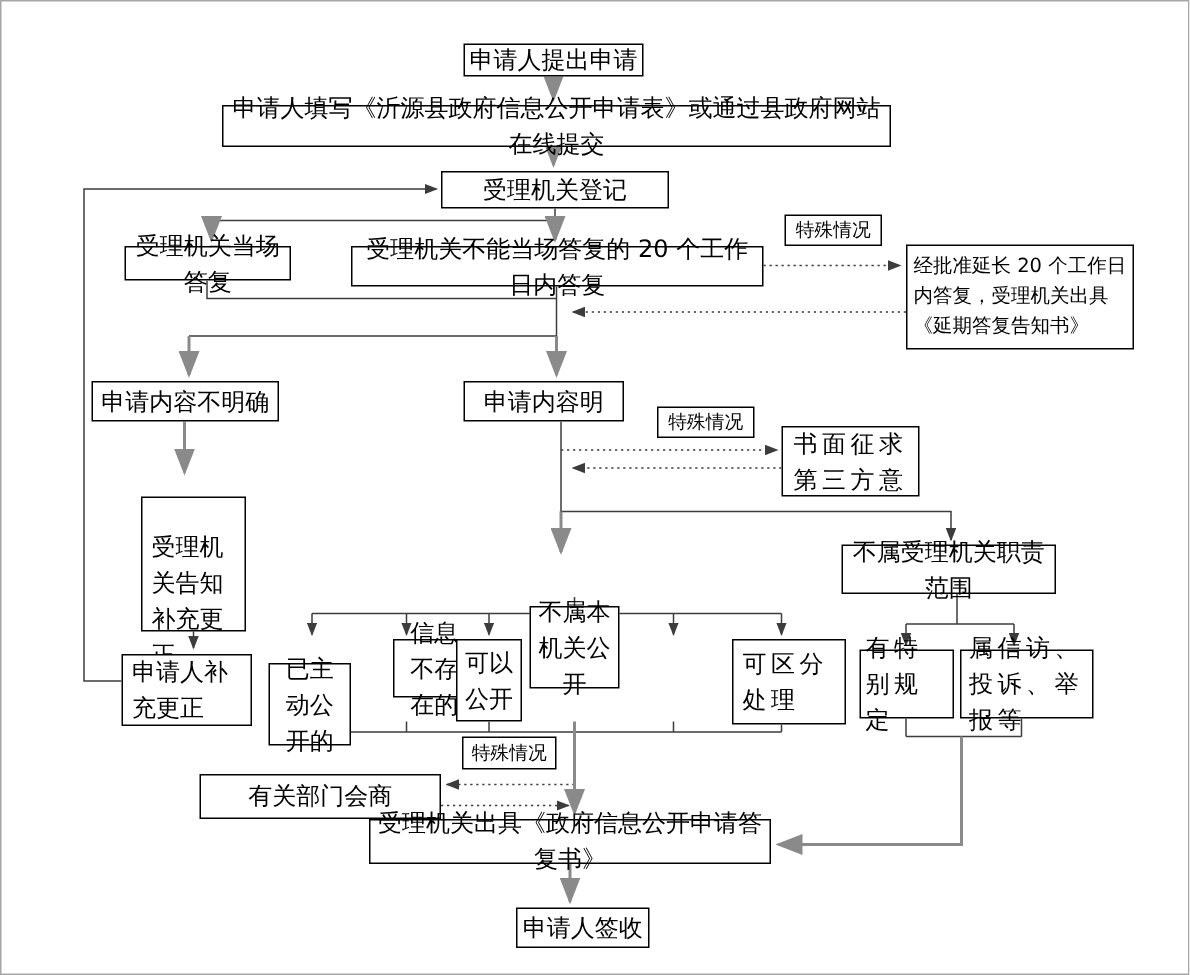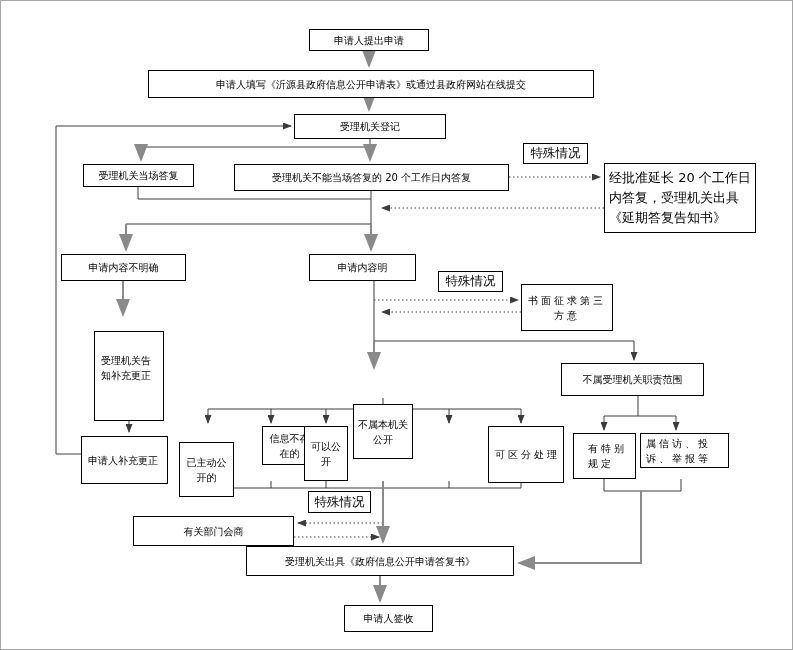--- a/index.html
+++ b/index.html
@@ -12,21 +12,21 @@
     font-family:"DejaVu Sans","Liberation Sans",sans-serif;
     overflow:hidden;
   }
   #wires{position:absolute;left:0;top:0;width:793px;height:650px;}
   .node{
     position:absolute;
     box-sizing:border-box;
     border:1px solid #000000;
     background:#ffffff;
     color:#000000;
-    font-size:10px;
+    font-size:16px;
     line-height:1.5;
     display:flex;
     align-items:center;
     justify-content:center;
     text-align:center;
     padding:1px 3px;
   }
   .node.label{font-size:12.5px;}
   .node.sp{letter-spacing:3px;}
   .node.top-align{align-items:flex-start;padding-top:21px;margin-top:12px;}
@@ -132,23 +132,23 @@
 
   <div class="node" style="left:261px;top:425px;width:55px;height:39px">信息不存在的</div>
 
   <div class="node" style="left:303px;top:425px;width:44px;height:55px">可以公开</div>
 
   <div class="node" style="left:352px;top:403px;width:60px;height:55px">不属本机关公开</div>
 
 
   <div class="node sp" style="left:487px;top:425px;width:76px;height:57px;justify-content:flex-start;text-align:left;padding-left:6px">可区分处理</div>
 
-  <div class="node sp" style="left:572px;top:432px;width:63px;height:46px;justify-content:flex-start;text-align:left;padding-left:14px">有特别规定</div>
+  <div class="node sp" style="left:572px;top:432px;width:63px;height:46px;justify-content:flex-start;text-align:left;padding-left:3px">有特别规定</div>
 
-  <div class="node sp" style="left:639px;top:432px;width:89px;height:35px;justify-content:flex-start;text-align:left;padding-left:5px">属信访、投诉、举报等</div>
+  <div class="node sp" style="left:639px;top:432px;width:89px;height:46px;justify-content:flex-start;text-align:left;padding-left:5px">属信访、投诉、举报等</div>
 
   <div class="node label" style="left:307px;top:490px;width:63px;height:22px">特殊情况</div>
 
   <div class="node" style="left:132px;top:515px;width:161px;height:30px">有关部门会商</div>
 
   <div class="node" style="left:245px;top:545px;width:268px;height:30px">受理机关出具《政府信息公开申请答复书》</div>
 
   <div class="node" style="left:343px;top:604px;width:89px;height:27px">申请人签收</div>
 
 </div>

